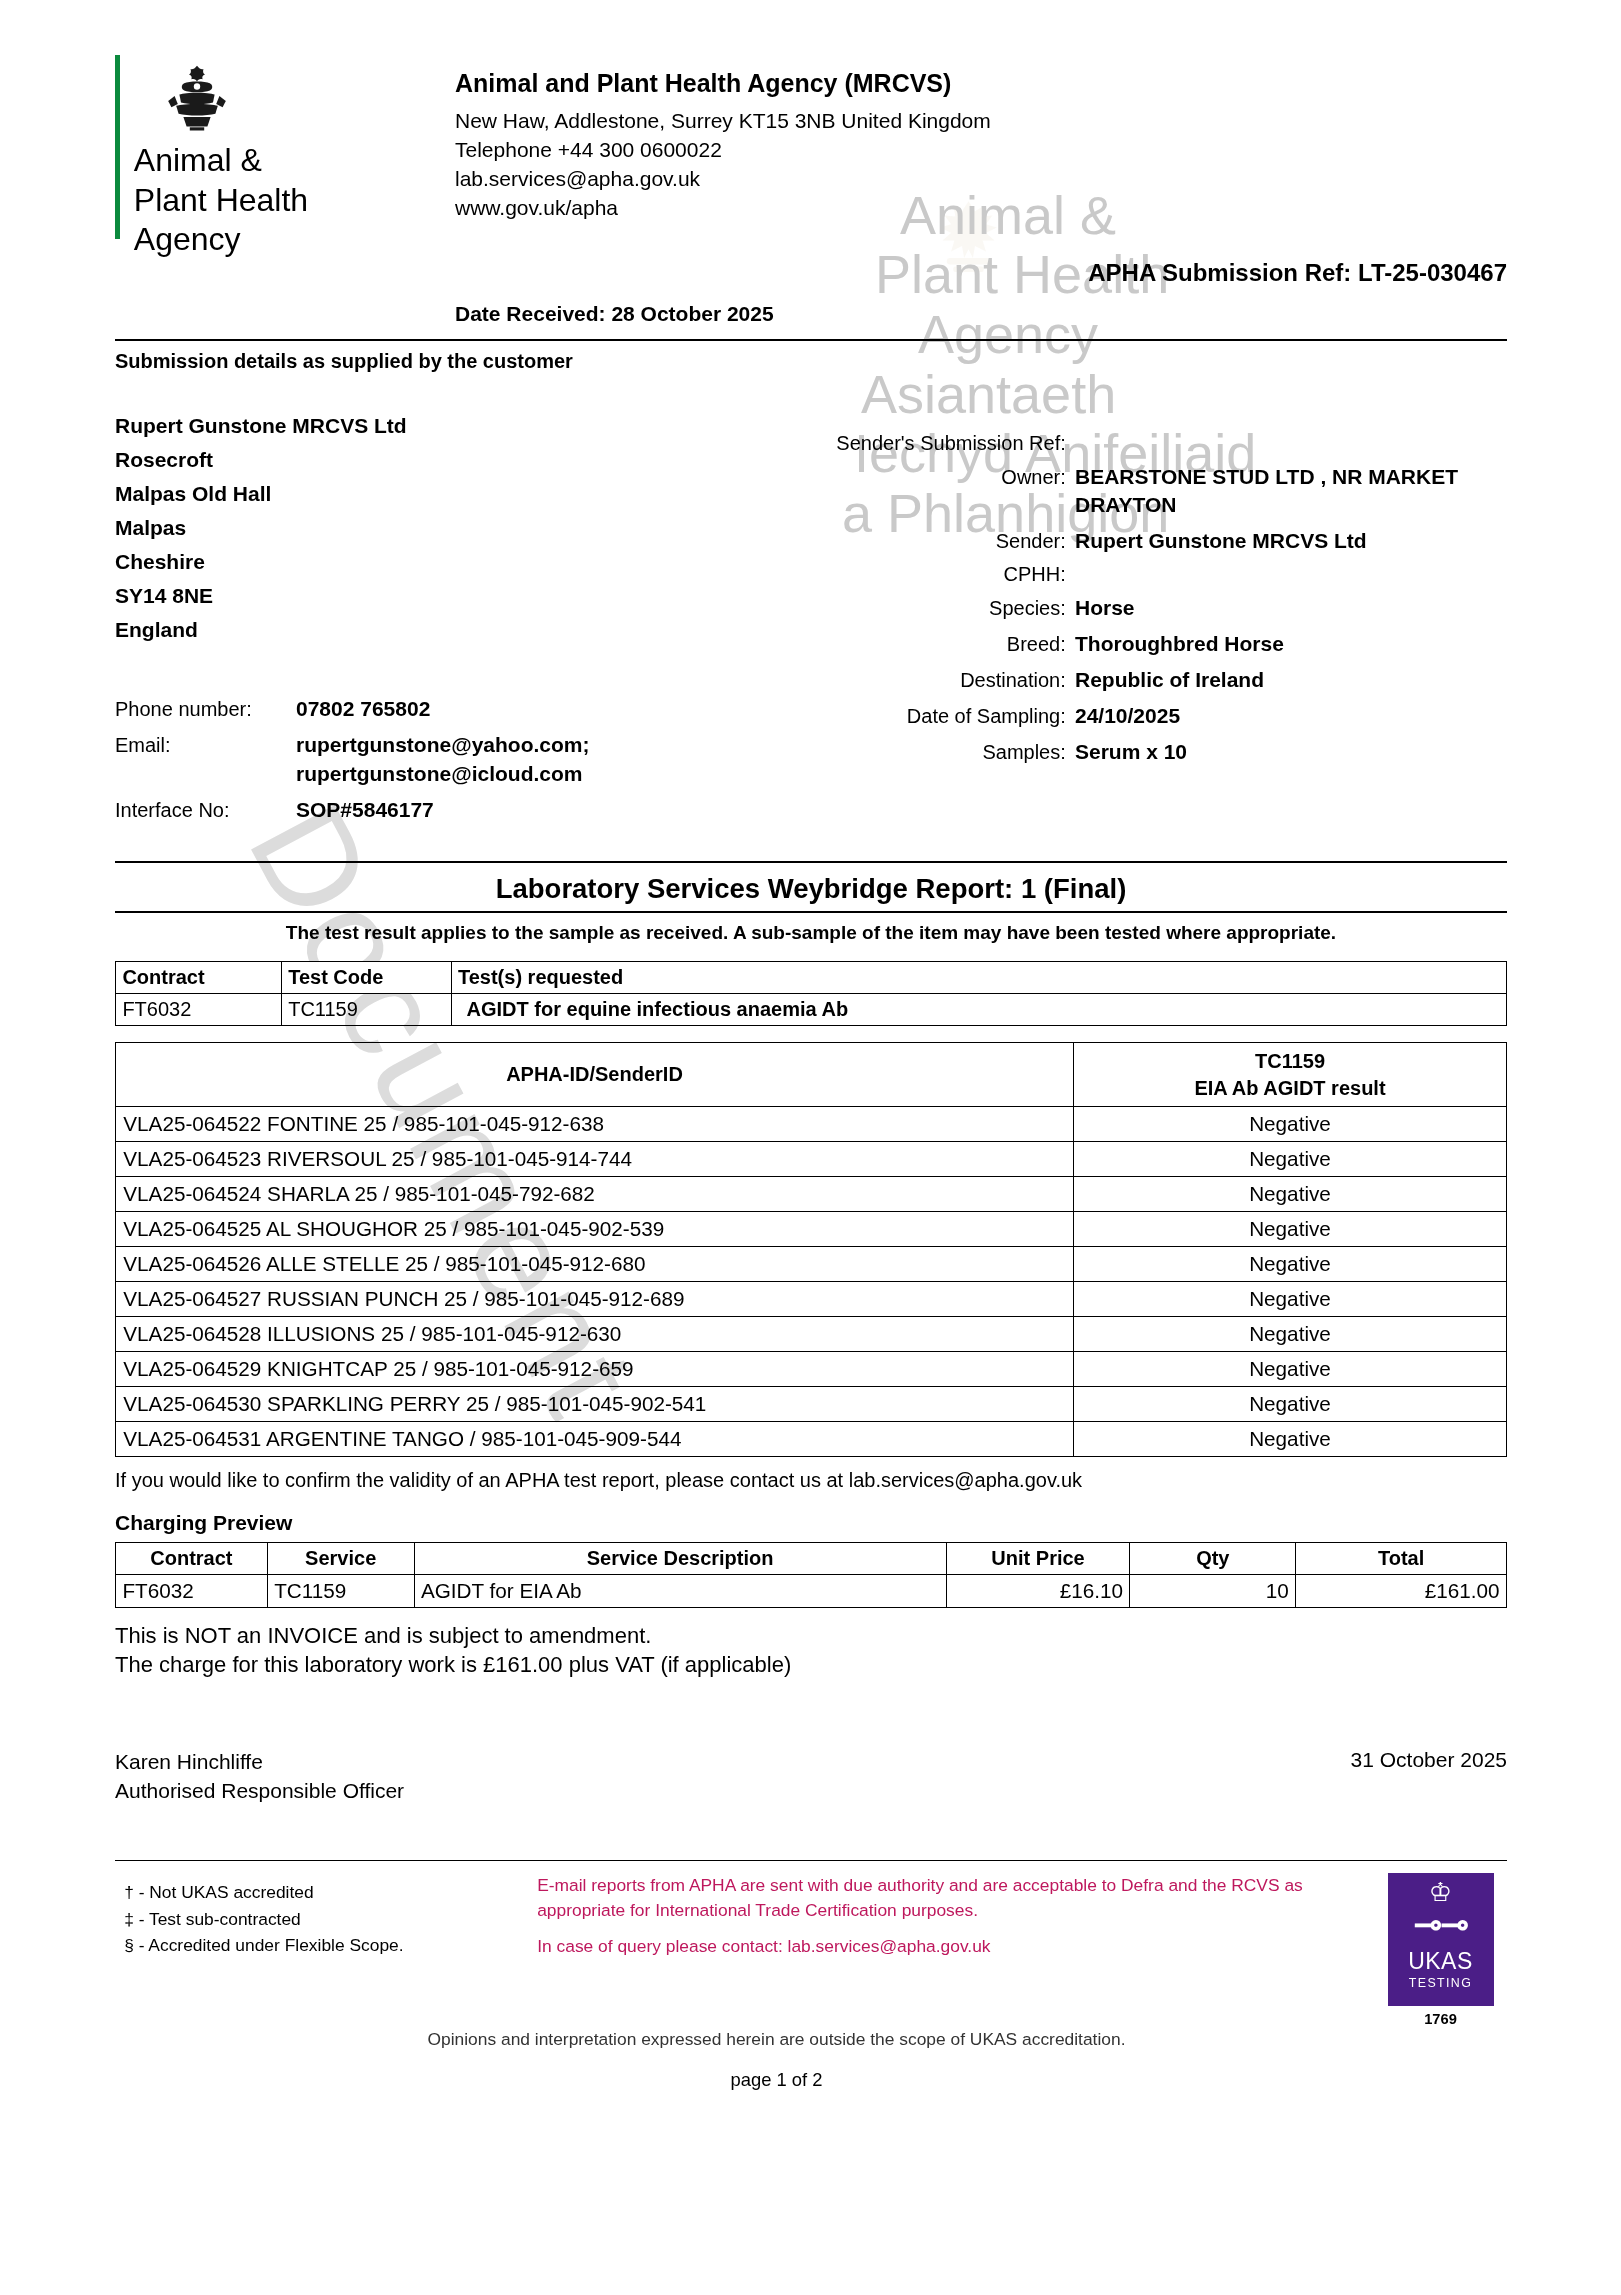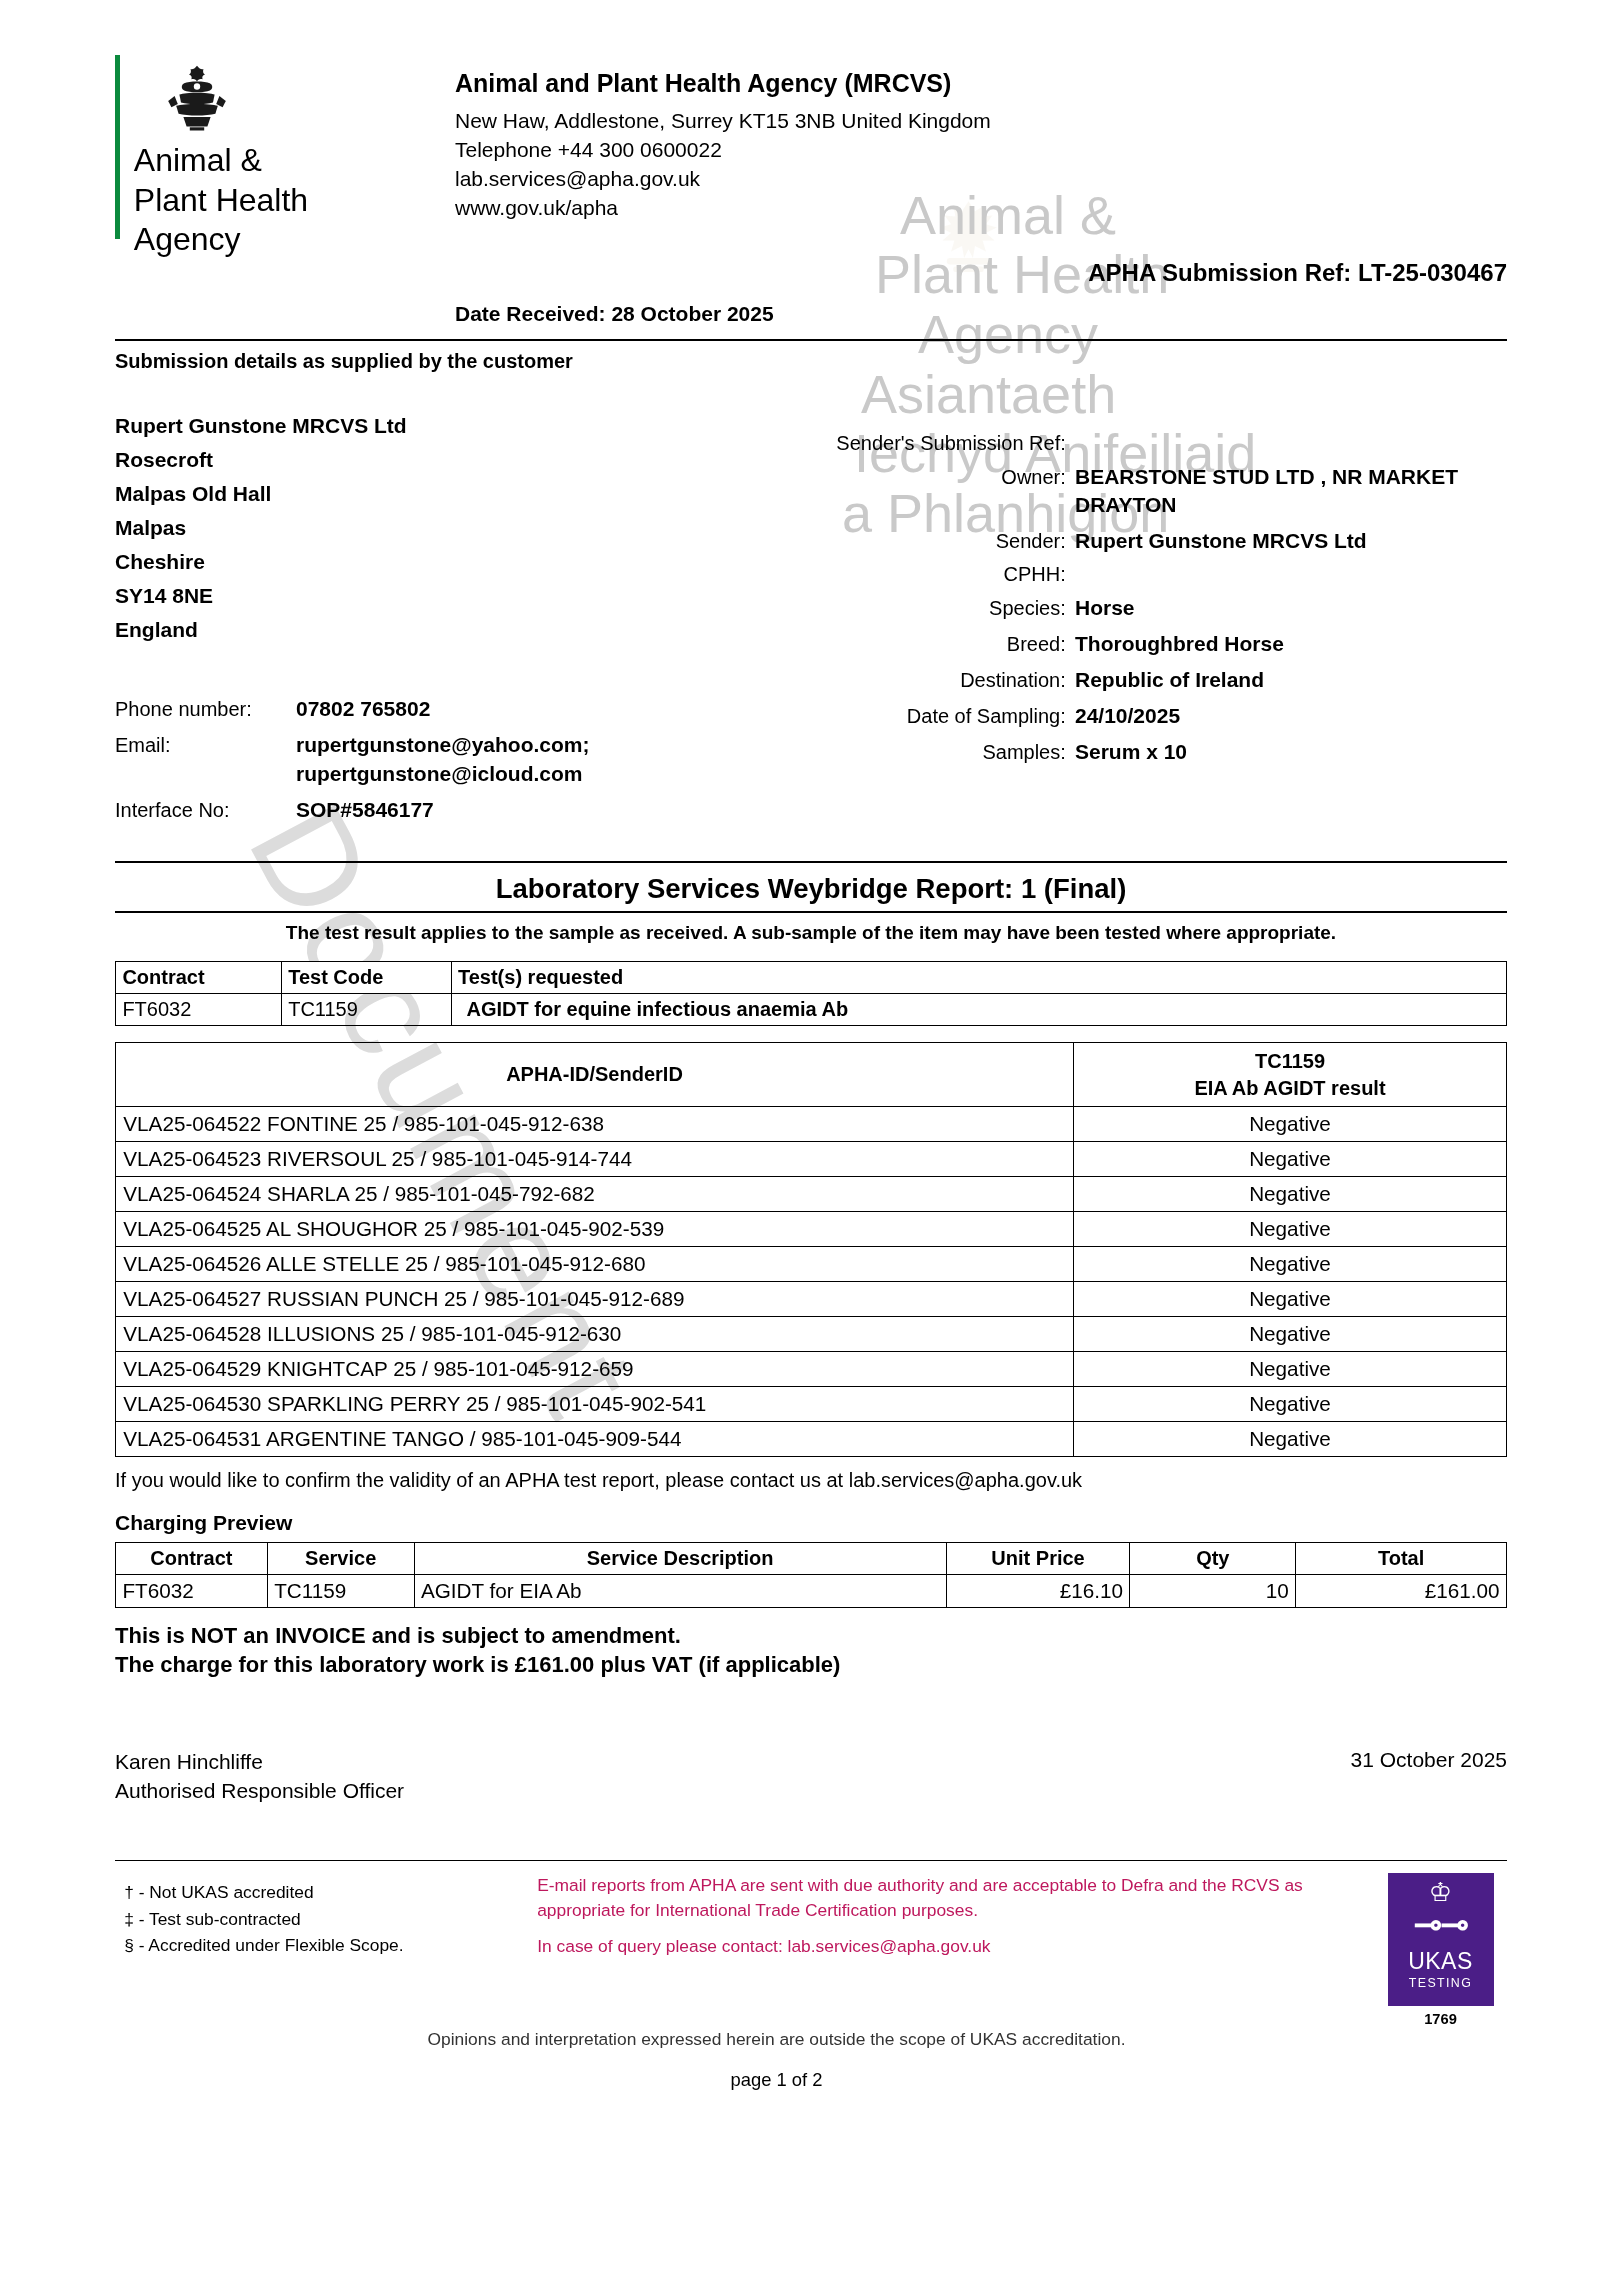--- a/index.html
+++ b/index.html
@@ -257,21 +257,21 @@
   .charge-tbl td { font-size: 20.7px; }
   .charge-tbl .num { text-align: right; }
   .ch1 { width: 138px; }
   .ch2 { width: 133px; }
   .ch4 { width: 170px; }
   .ch5 { width: 152px; }
   .ch6 { width: 197px; }
 
   .notinvoice {
     font-size: 22px;
-    font-weight: bold;
+    font-weight: normal;
     margin-top: 13px;
     line-height: 1.32;
   }
 
   .signoff {
     display: flex;
     justify-content: space-between;
     align-items: flex-start;
     margin-top: 69px;
   }

